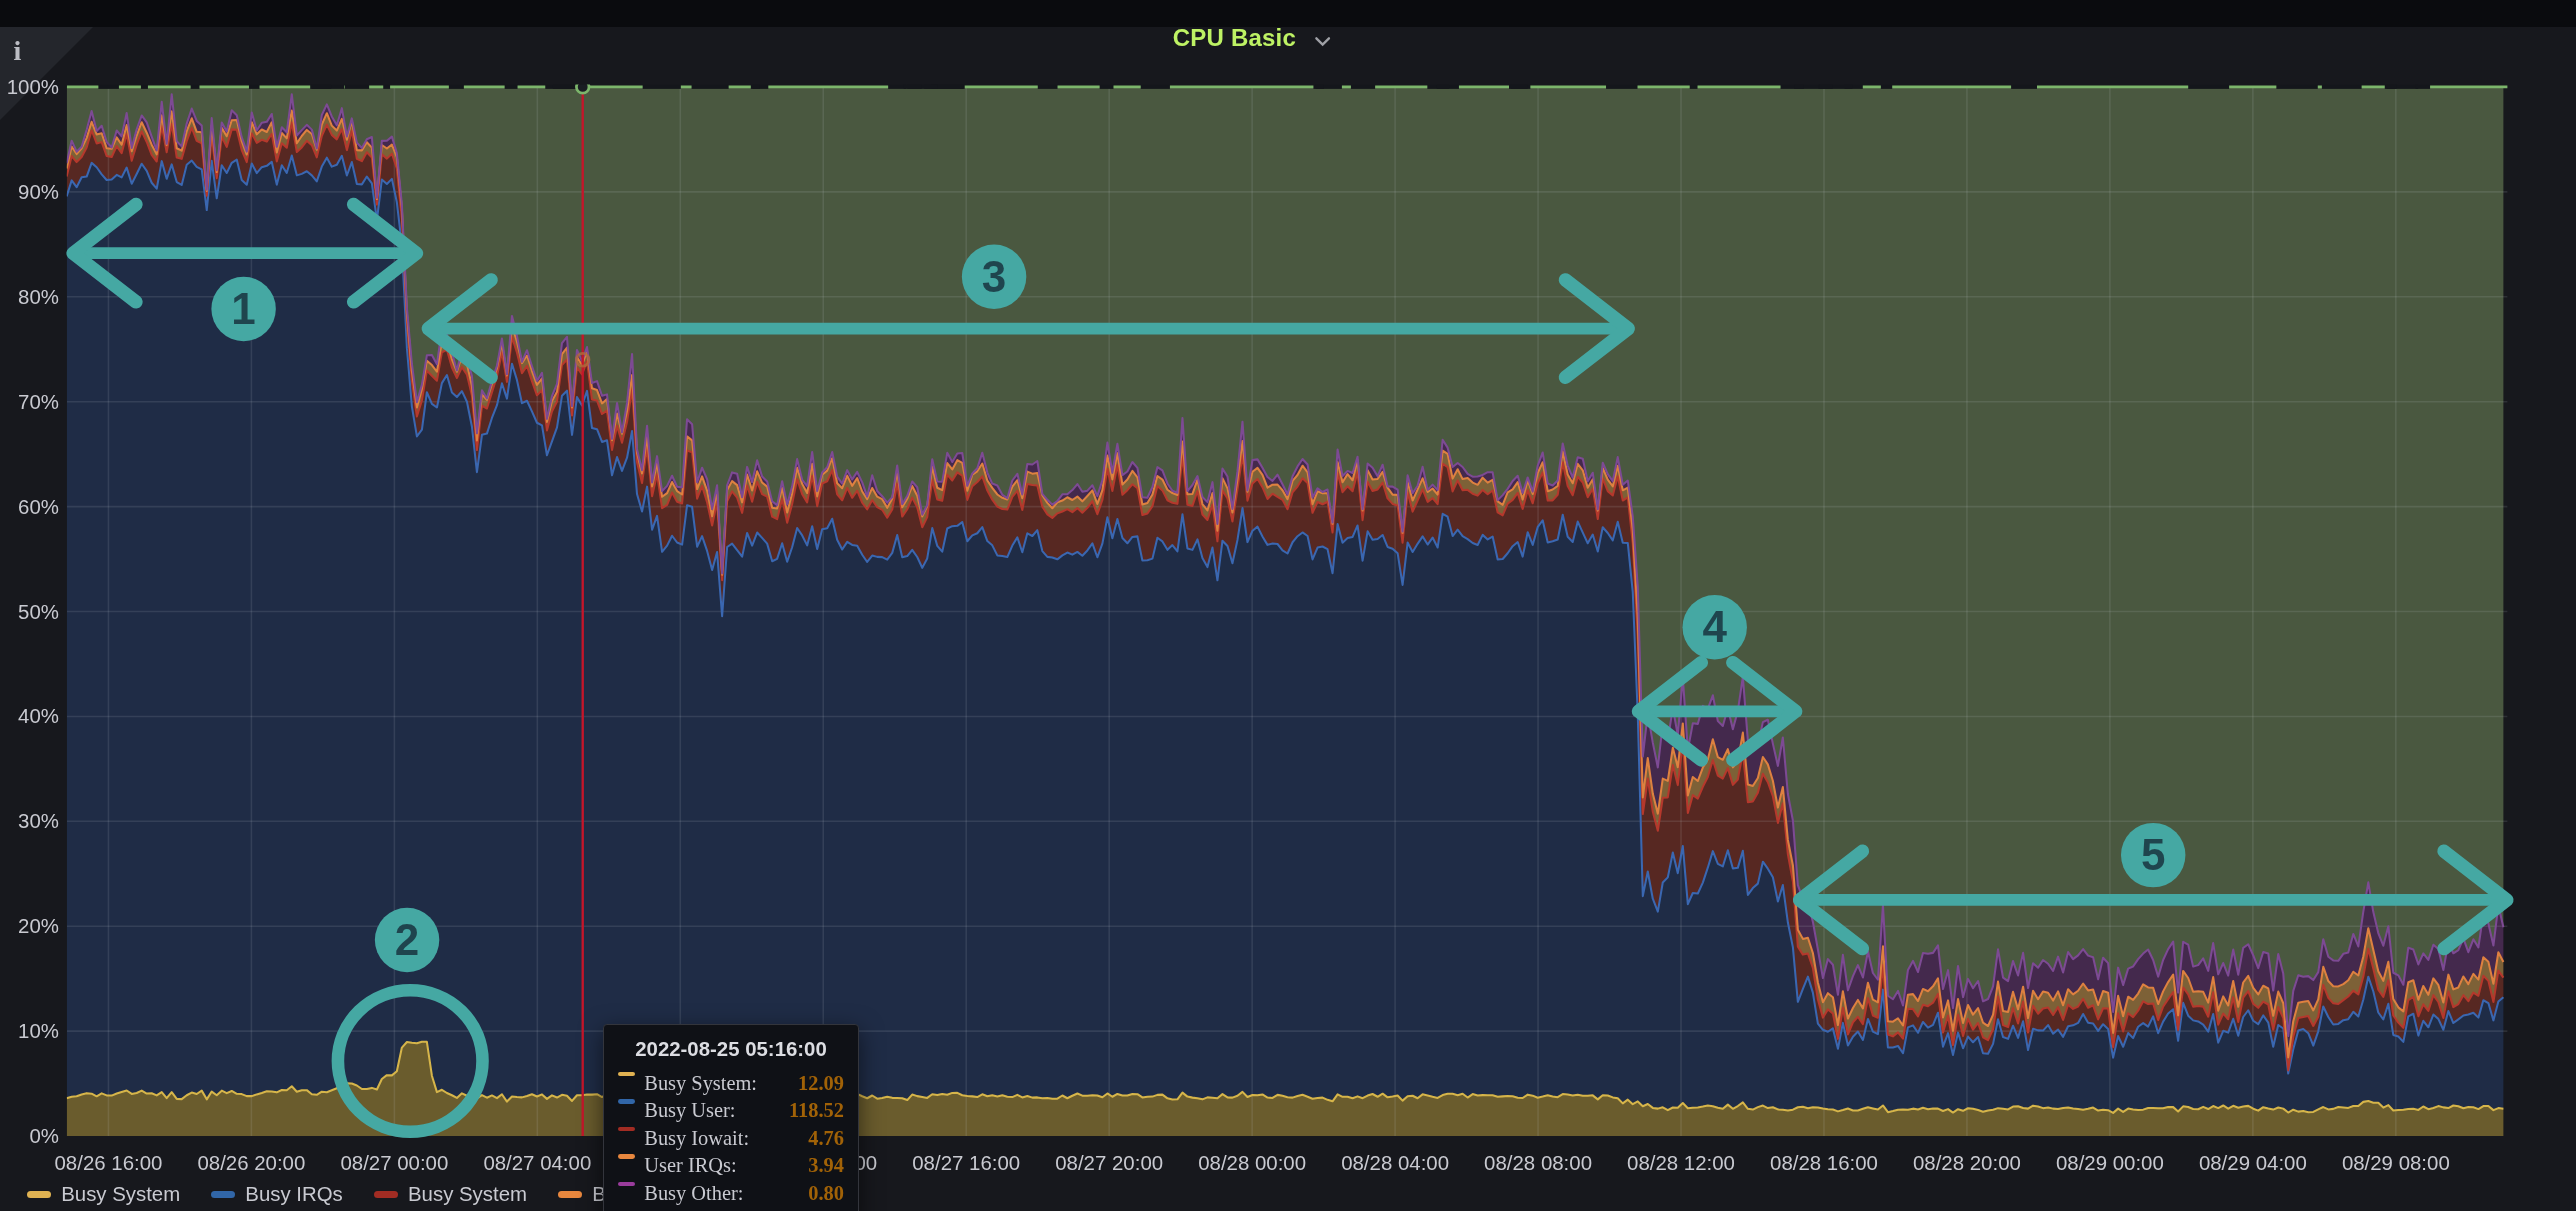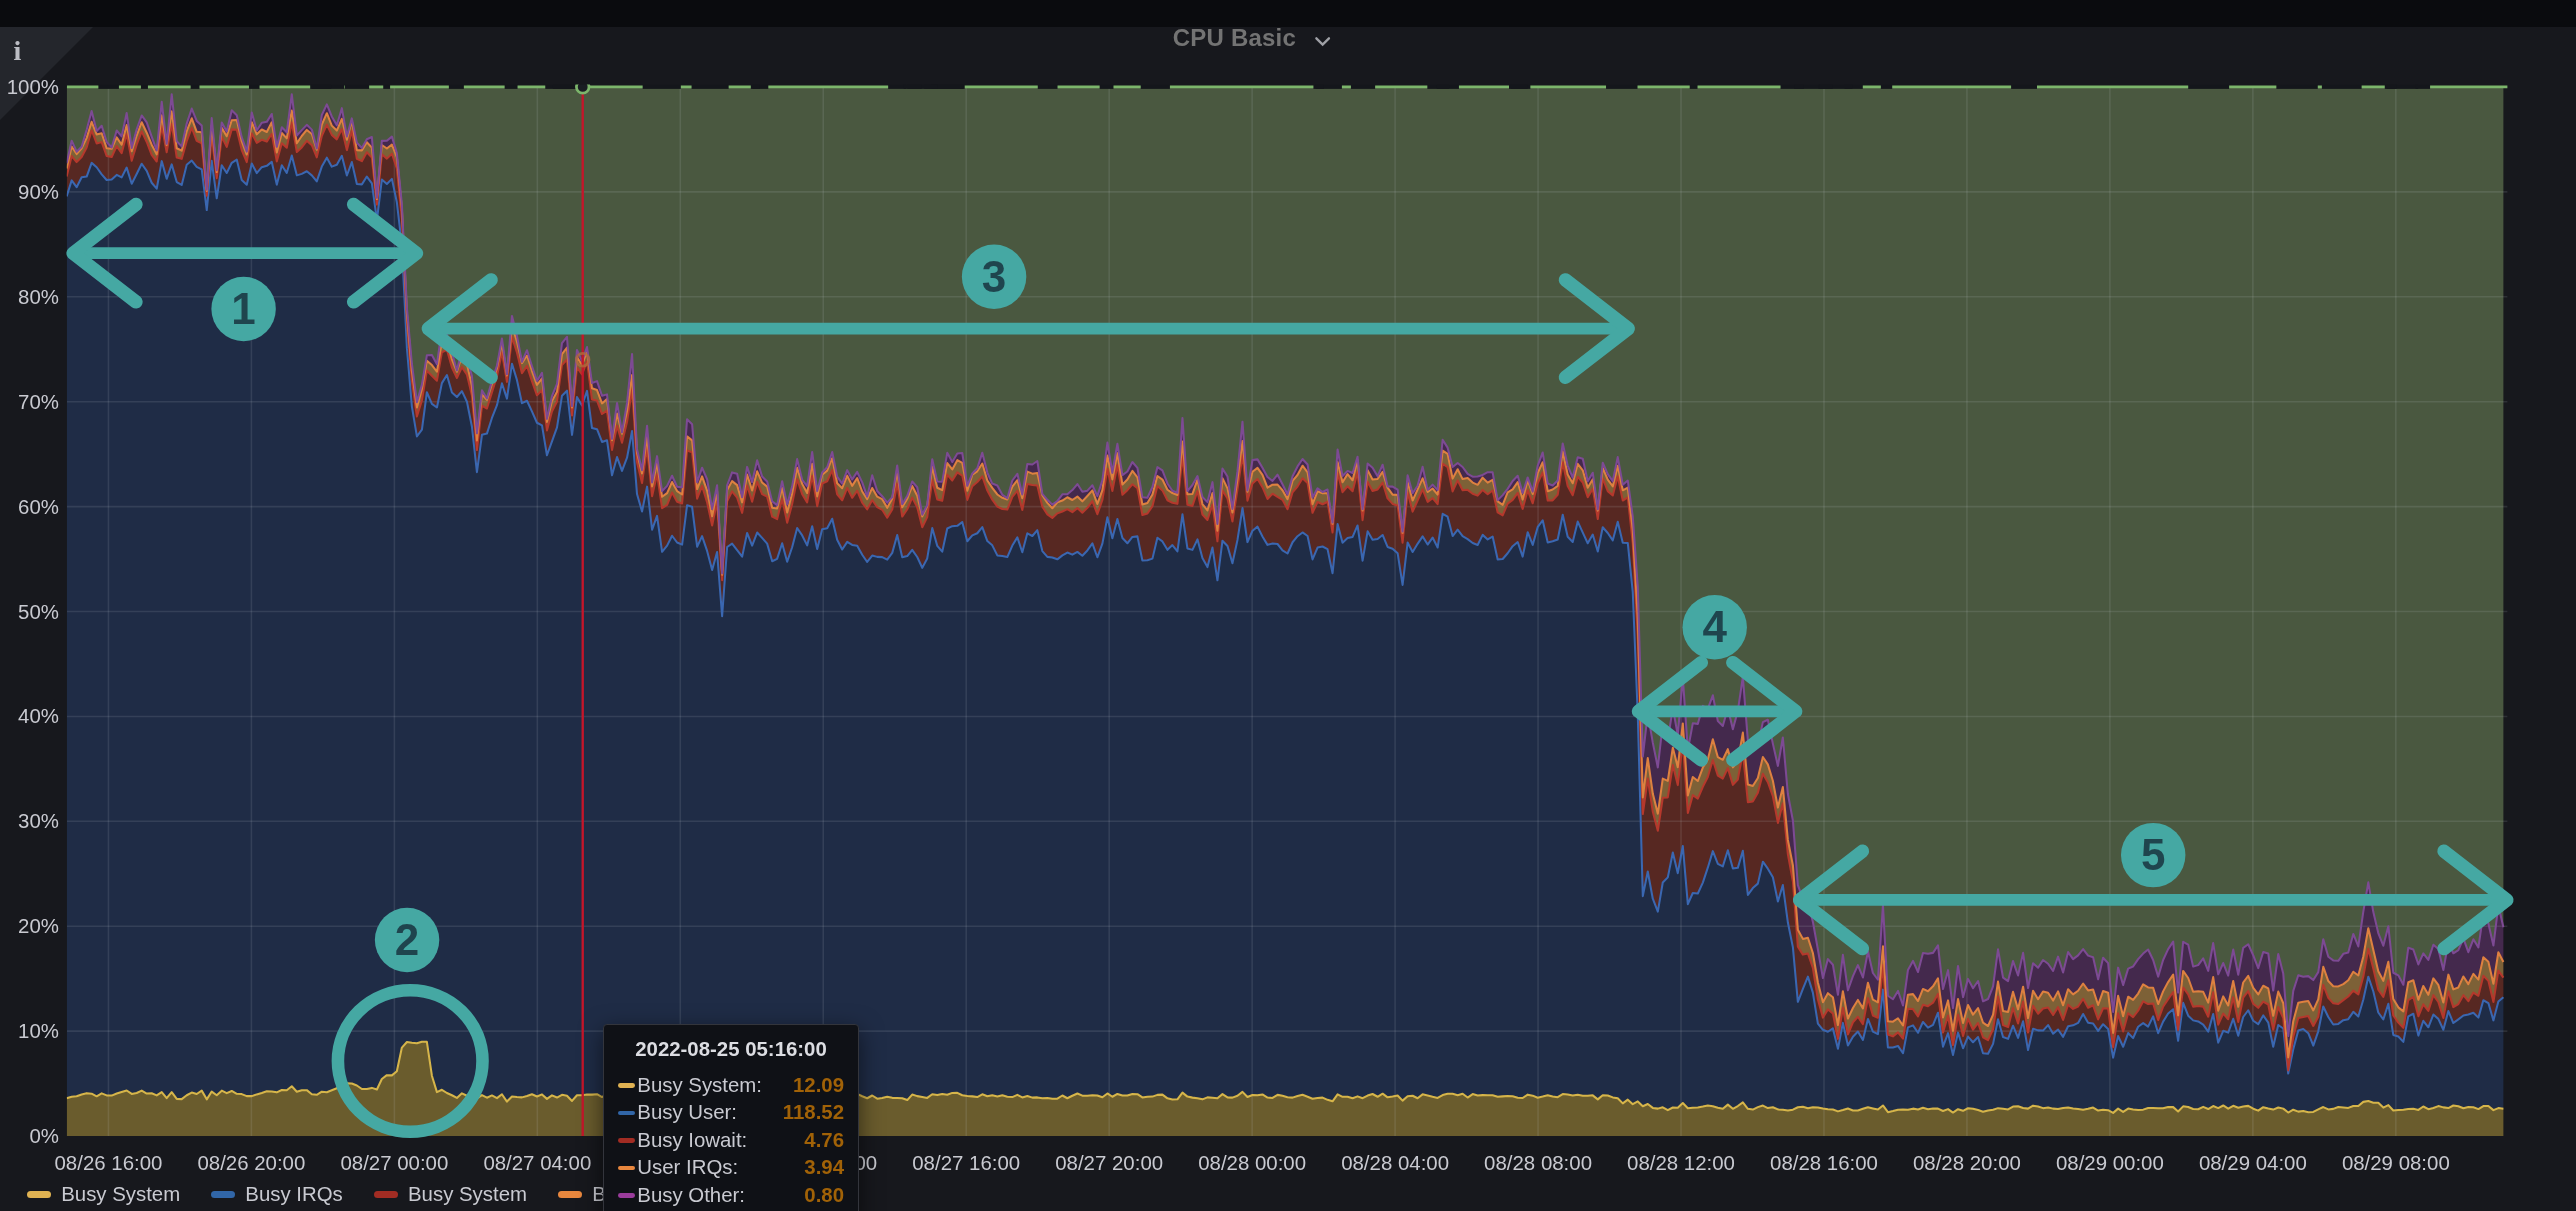--- a/index.html
+++ b/index.html
@@ -1,36 +1,36 @@
 <!DOCTYPE html>
 <html style="font-size:12.6px"><head>
 <meta charset="utf-8">
 <style>
   html,body{margin:0;padding:0;background:#17181d;width:2576px;height:1212px;overflow:hidden;
     font-family:"Liberation Sans",sans-serif;}
   #stage{position:absolute;inset:0;width:2576px;height:1212px;background:#17181d;}
   #topbar{position:absolute;left:0;top:0;width:2576px;height:27px;background:#0a0b0e;}
-  #panel-title{position:absolute;left:0;top:23.6px;width:2504px;text-align:center;color:#737373;
+  #panel-title{position:absolute;left:0;top:23.6px;width:2504px;text-align:center;color:#bef264;
     font-size:24px;font-weight:600;letter-spacing:0.2px;cursor:pointer;}
   #panel-title .chev{display:inline-block;margin-left:11px;vertical-align:middle;}
   #info-corner{position:absolute;left:0;top:27px;width:0;height:0;
     border-top:93px solid #24262c;border-right:93px solid transparent;}
   #info-glyph{position:absolute;left:13.4px;top:35px;color:#bcbdc4;font-size:28px;font-weight:bold;
     font-family:"Liberation Serif",serif;cursor:pointer;}
   svg{position:absolute;left:0;top:0;}
   text{font-family:"Liberation Sans",sans-serif;}
   #legend{position:absolute;left:27px;top:1183px;display:flex;gap:31px;align-items:center;}
   .leg-item{display:flex;align-items:center;gap:10.2px;cursor:pointer;}
   .leg-swatch{width:24px;height:7px;border-radius:3.9px;}
   .leg-label{color:#c9cad1;font-size:20.4px;}
   #tooltip{position:absolute;left:603px;top:1024px;width:256px;box-sizing:border-box;
     background:#0f1116;border:0.8px solid #33353c;border-radius:3.9px;padding:12.6px 14px 14px 14px;
     box-shadow:0 7.9px 23.6px rgba(0,0,0,.55);z-index:5;}
   #tt-title{color:#dcdde2;font-size:20.4px;font-weight:600;text-align:center;margin-bottom:11px;}
-  .tt-row{display:flex;align-items:center;gap:2px;height:27.5px;}
+  .tt-row{display:flex;align-items:flex-start;gap:9px;height:27.5px;font-family:Liberation Serif, serif;}
   .tt-dash{width:17.3px;height:4.7px;border-radius:2.4px;flex:0 0 auto;}
   .tt-label{color:#c9cad1;font-size:20.4px;flex:1 1 auto;white-space:nowrap;}
   .tt-value{color:#a16207;font-size:20.4px;font-weight:700;text-align:right;}
 </style>
 </head>
 <body>
 
 <div id="stage">
   <div id="topbar"></div>
 

